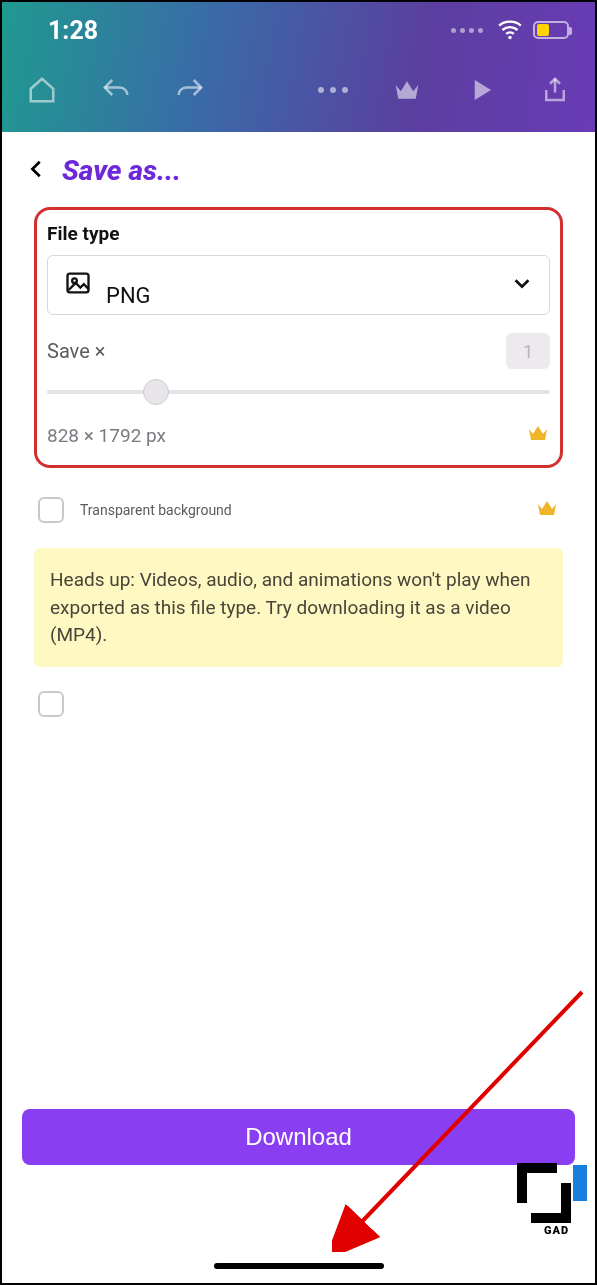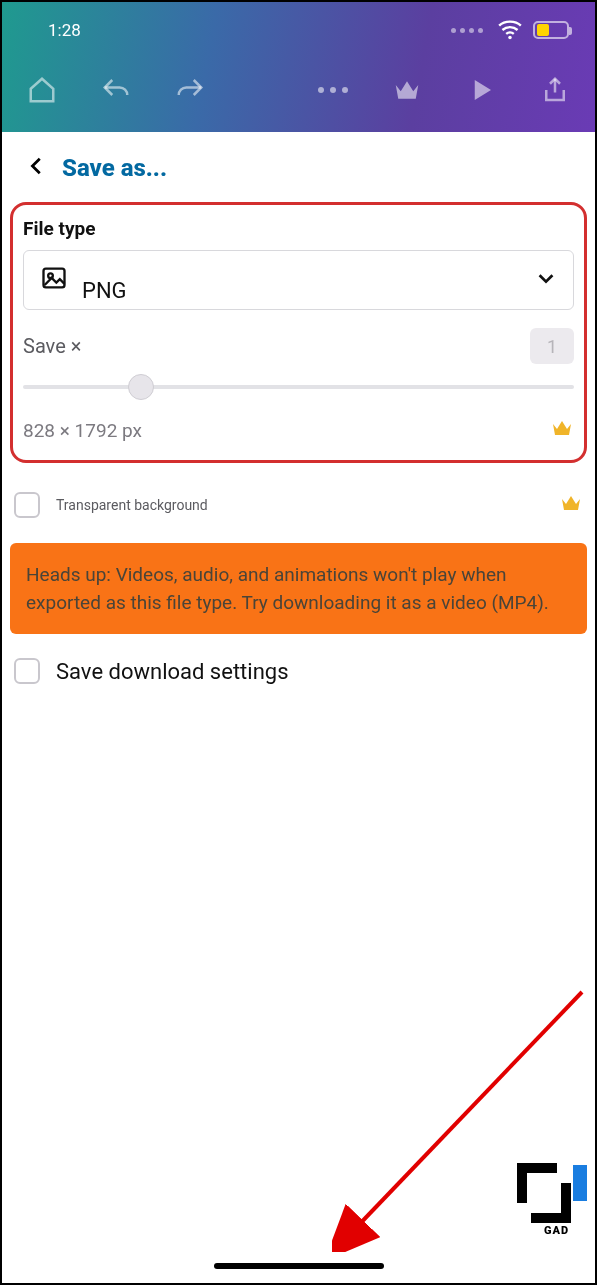--- a/index.html
+++ b/index.html
@@ -18,21 +18,21 @@
     background: linear-gradient(100deg, #1f9a8f 0%, #3a6aa8 35%, #5b3fa0 70%, #6a3bb5 100%);
     color: #fff;
   }
   .status-bar {
     height: 56px;
     display: flex;
     align-items: center;
     justify-content: space-between;
     padding: 0 26px 0 46px;
   }
-  .status-time { font-size: 17px; font-weight: 400; color:#fff; }
+  .status-time { font-size: 25px; font-weight: 700; color:#fff; }
   .status-right { display:flex; align-items:center; gap:10px; }
   .status-dots { display:flex; gap:4px; margin-right:4px; opacity:.5;}
   .status-dots span { width:5px; height:5px; background:#fff; border-radius:50%; display:inline-block;}
   .wifi-icon svg { width:26px; height:26px; display:block; }
   .battery {
     position: relative;
     width: 36px; height: 18px;
     border: 2px solid rgba(255,255,255,0.6);
     border-radius: 5px;
     display:flex; align-items:center;
@@ -63,22 +63,22 @@
     position:absolute; left:0; right:0; top:130px; bottom:0;
     background:#fff;
     border-top-left-radius: 12px; border-top-right-radius:12px;
     padding: 0;
   }
   .sheet-header{
     display:flex; align-items:center; gap:14px;
     padding: 22px 20px 20px 24px;
   }
   .back-chev svg{ width:22px; height:22px; stroke:#000; stroke-width:3; fill:none;}
-  .sheet-title{ font-size:24px; font-weight:800; color:#0369a1;}
-  .content{ padding: 0 8px; }
+  .sheet-title{ font-size:28px; font-weight:800; color:#6d28d9;font-style:italic;}
+  .content{ padding: 0 32px; }
   .highlight-box{
     border: 3px solid #d32f2f;
     border-radius: 16px;
     padding: 12px 10px 16px 10px;
     margin-bottom: 14px;
   }
   .section-label{ font-size:19px; font-weight:700; color:#111; margin-bottom:10px;}
   .select-box{
     border:1px solid #d8d8dc; border-radius:6px;
     height:60px; display:flex; align-items:center;
@@ -115,21 +115,21 @@
   .crown svg{ width:24px; height:24px; fill:#f0b429;}
   .check-row{
     display:flex; align-items:center; gap:16px;
     padding: 14px 4px;
   }
   .checkbox{
     width:26px; height:26px; border:2px solid #c9c7cd; border-radius:6px; background:#fff;
   }
   .check-label{ font-size:14px; color:#5b5b60;}
   .notice{
-    background:#f97316; color:#4a4438;
+    background:#fef9c3; color:#4a4438;
     border-radius:6px;
     padding:18px 16px;
     font-size:19px; line-height:1.45;
     margin-top:10px;
   }
   .save-row{ display:flex; align-items:center; gap:16px; padding:24px 4px;}
   .save-row .check-label{ color:#111; font-size:22px;}
   .download-btn{
     position:absolute; left:20px; right:20px; bottom:118px;
     height:56px; border:none; border-radius:8px;
@@ -291,24 +291,24 @@
               <path d="M3 8 L7 13 L12 5 L17 13 L21 8 L19 19 H5 Z"></path>
             </svg>
         </div>
       </div>
 
 
       <div class="notice">Heads up: Videos, audio, and animations won't play when exported as this file type. Try downloading it as a video (MP4).</div>
 
       <div class="save-row">
         <div class="checkbox"></div>
-        <div class="check-label">Save download settings</div>
-      </div>
-    </div>
-
+      </div>
+    </div>
+
+    <button class="download-btn">Download</button>
 
     <svg class="arrow-ann" viewBox="0 0 260 270">
       <defs>
         <marker id="ah" markerWidth="14" markerHeight="14" refX="4" refY="6" orient="auto">
           <path d="M0 0 L14 6 L0 12 Z" fill="#e10000"></path>
         </marker>
       </defs>
       <line x1="250" y1="10" x2="20" y2="250" stroke="#e10000" stroke-width="4" marker-end="url(#ah)"></line>
     </svg>
 

